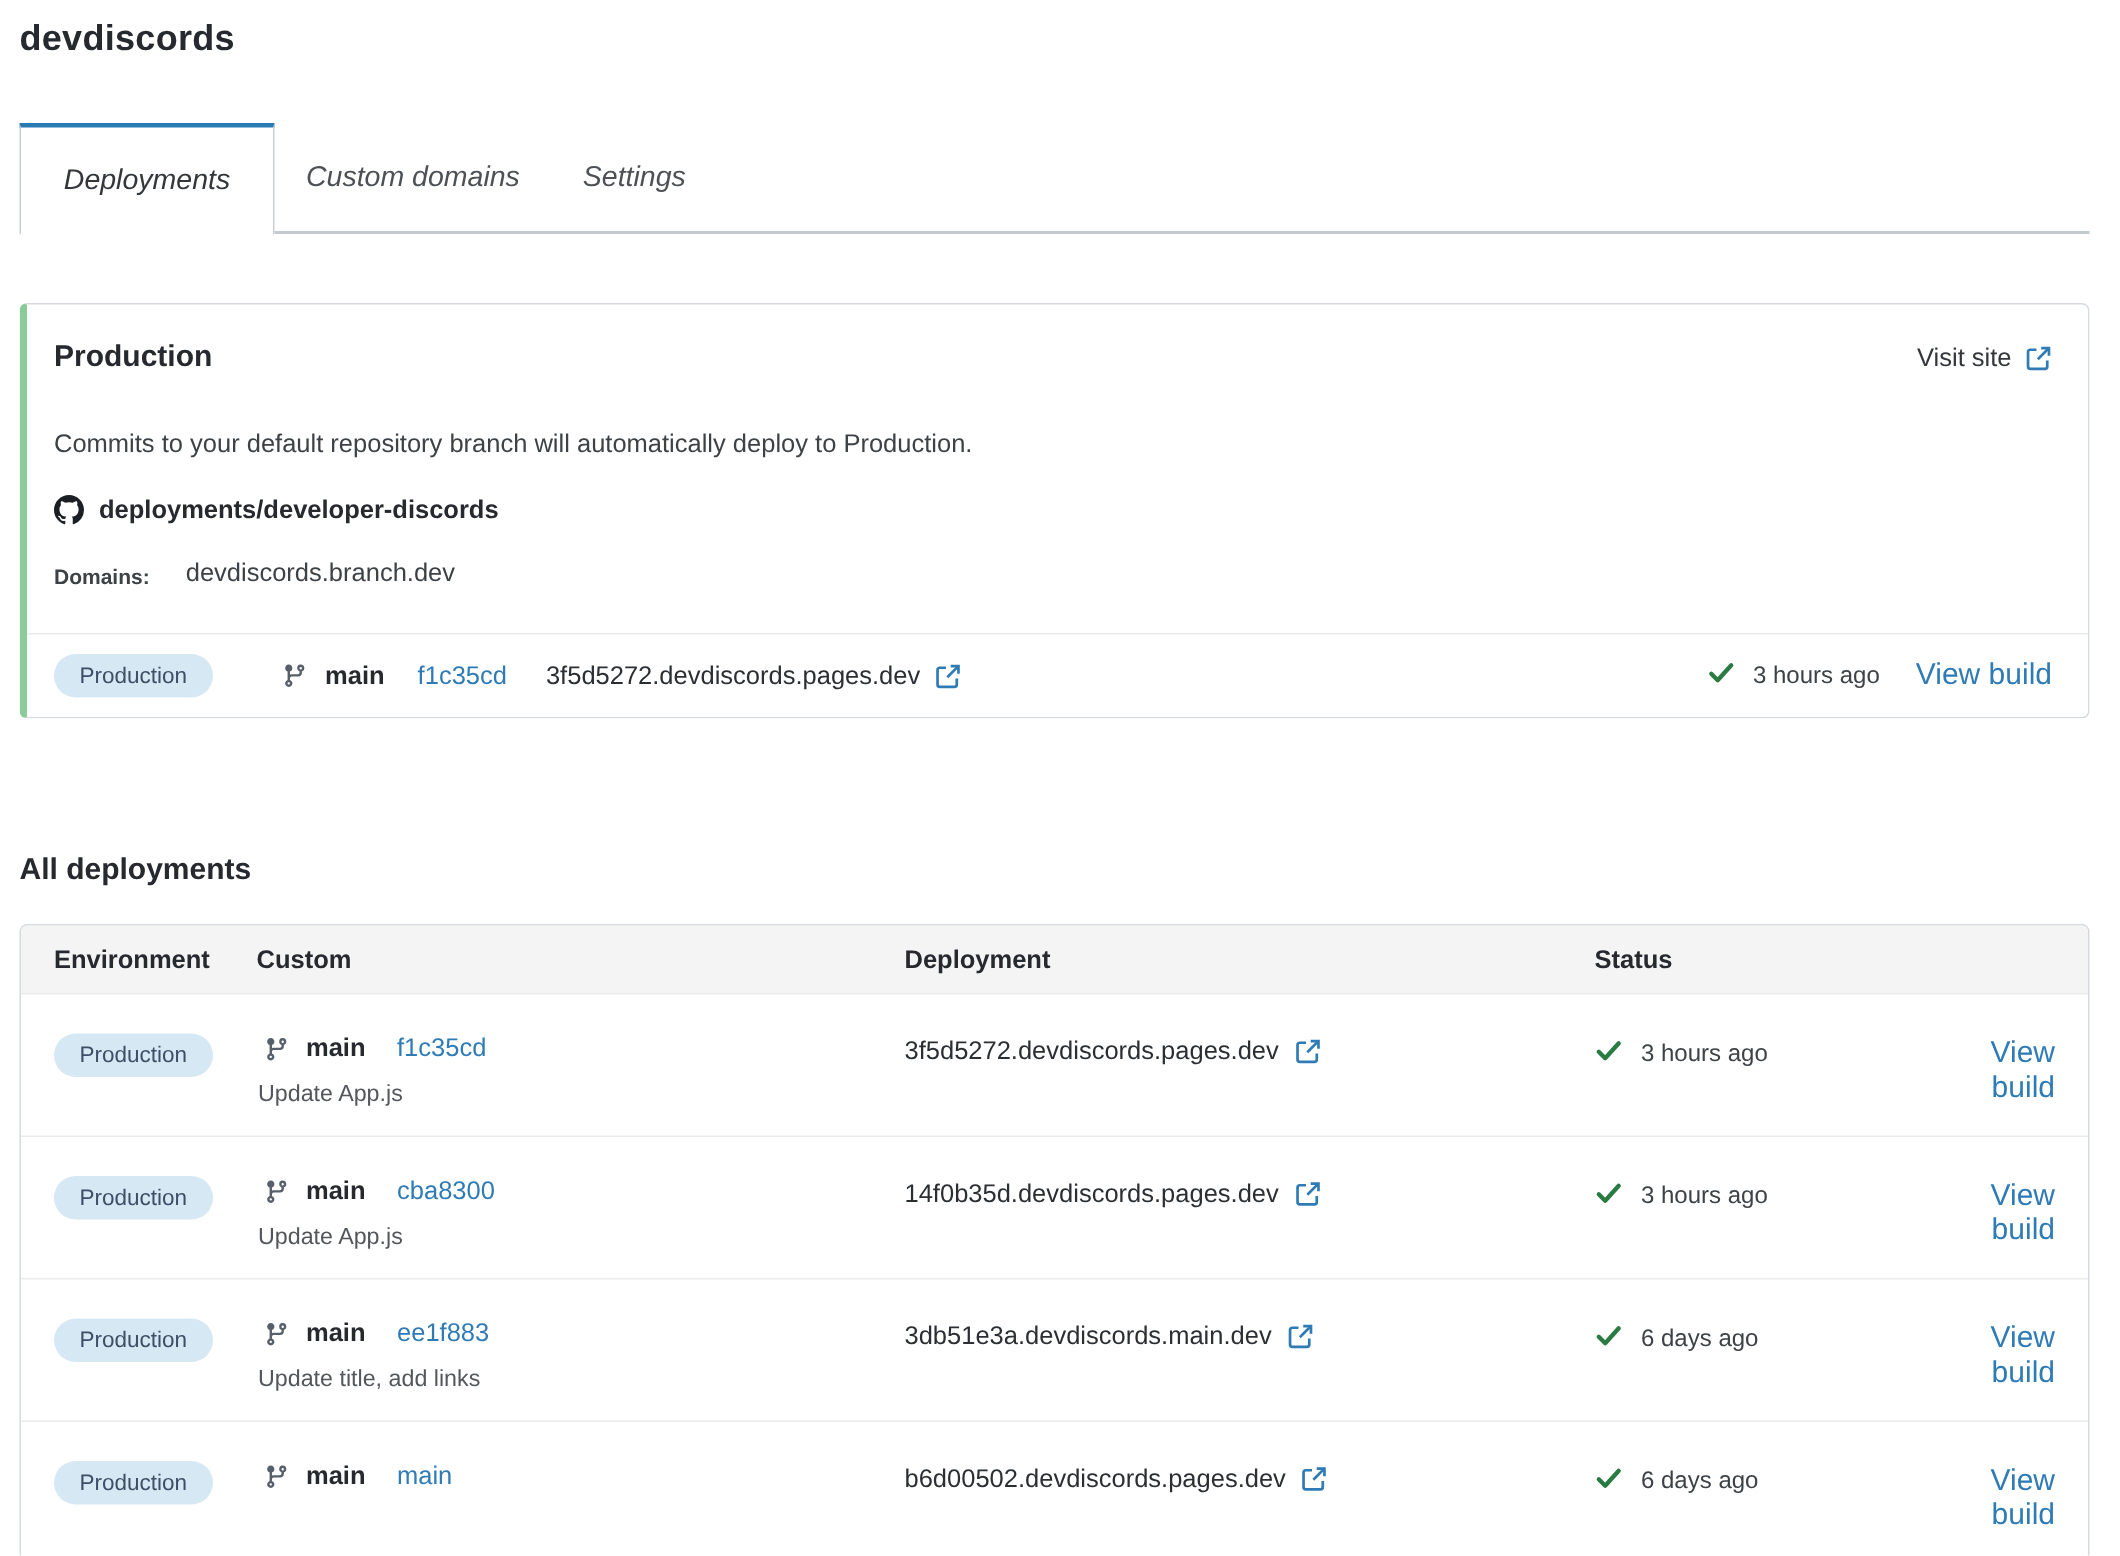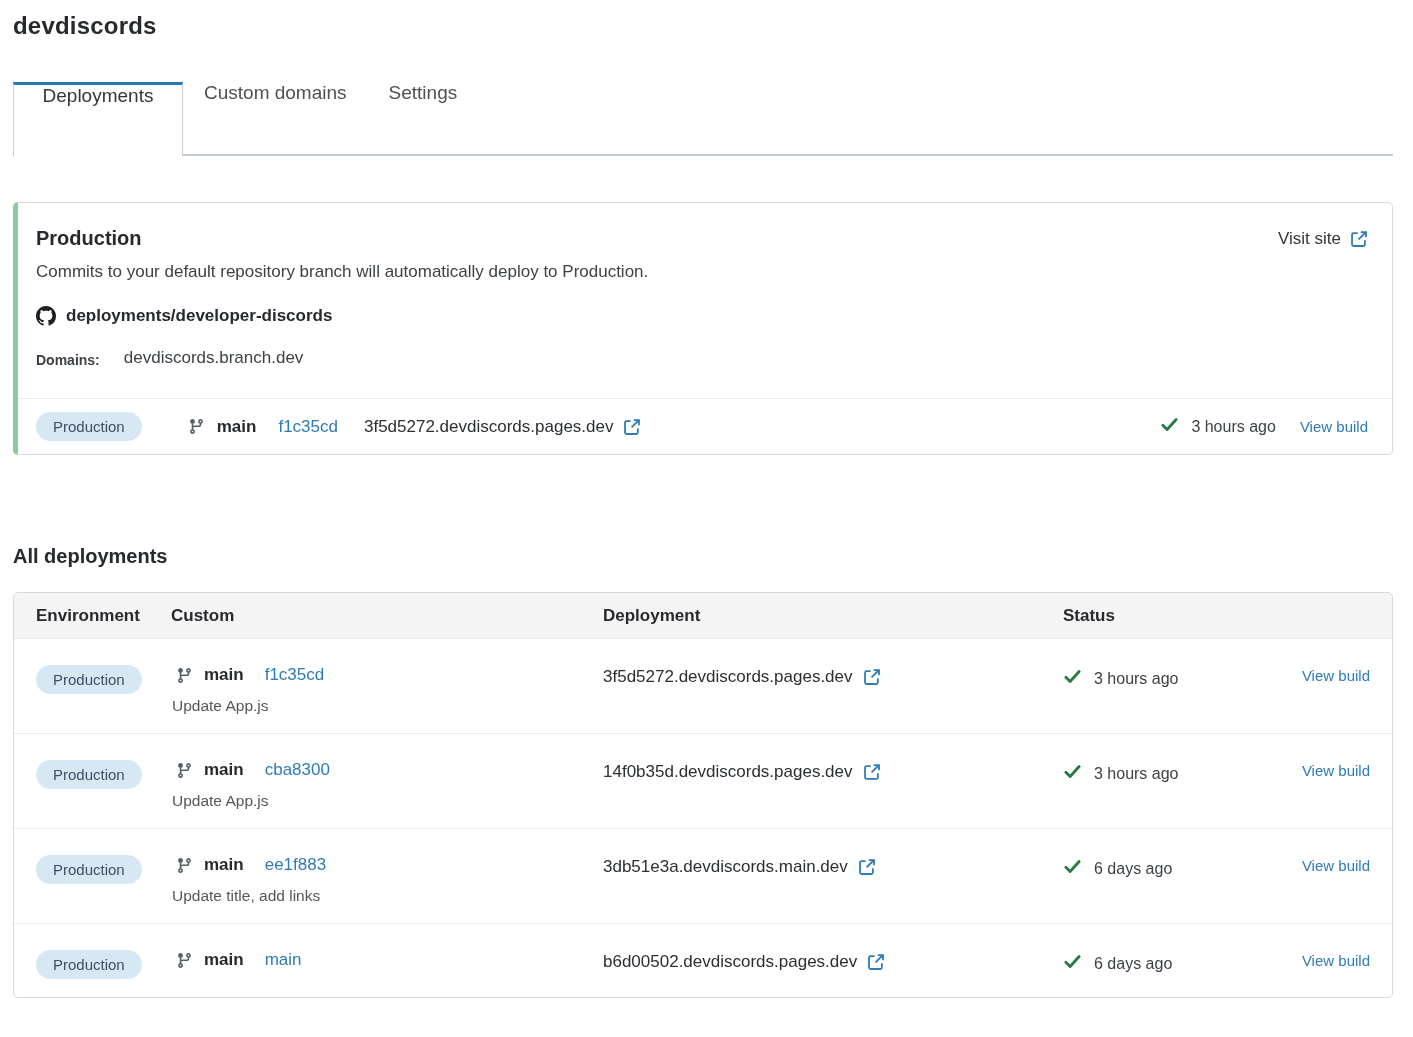--- a/index.html
+++ b/index.html
@@ -19,22 +19,22 @@
     letter-spacing:.2px;
   }
 
   
   .tabbar { margin-top:42px; height:74px; display:flex; position:relative; }
   .tabbar-line {
     position:absolute; left:170px; right:0; bottom:0;
     height:2px; background:#c3cad0;
   }
   .tab {
-    display:flex; align-items:flex-start; justify-content:center;
-    font-size:19px; color:#4d5156; cursor:pointer; padding:0 21px;
+    display:flex; align-items:center; justify-content:center;
+    font-size:19px; color:#4d5156; cursor:pointer; padding:0 21px;font-style:italic;
   }
   .tab.active {
     width:170px; padding:0;
     border-top:3px solid var(--tab-accent-blue);
     border-left:1px solid #c9ced3;
     border-right:1px solid #c9ced3;
     background:#fff; color:#33373c; z-index:1;
   }
 
   
@@ -44,21 +44,21 @@
     border-left:5px solid var(--env-green);
     border-radius:5px;
   }
   .prod-top { padding:24px 24px 30px 18px; }
   .prod-head { display:flex; align-items:center; justify-content:space-between; }
   .prod-title { font-size:20px; font-weight:600; color:#26292e; }
   .visit-site {
     display:flex; align-items:center; gap:9px;
     font-size:17px; color:#33373c; text-decoration:none; cursor:pointer;
   }
-  .prod-desc { margin-top:12px; font-size:17px; color:#3d4247; }
+  .prod-desc { margin-top:36px; font-size:17px; color:#3d4247; }
   .repo-row {
     margin-top:24px; display:flex; align-items:center; gap:10px;
     font-size:17px; font-weight:700; color:#26292e; cursor:pointer;
   }
   .domains-row { margin-top:22px; display:flex; align-items:flex-end; }
   .domains-label { font-size:14px; font-weight:700; color:#3d4247; }
   .domains-value { margin-left:24px; font-size:17px; color:#3d4247; }
 
   .prod-deploy-row {
     border-top:1px solid var(--row-divider);
@@ -71,21 +71,21 @@
     background:var(--badge-bg); color:var(--badge-text);
     font-size:15px; line-height:1;
     padding:7px 17px; border-radius:999px;
   }
   .src-line { display:flex; align-items:center; }
   .branch-icon svg { display:block; }
   .branch-name { font-size:17px; font-weight:700; color:#26292e; }
   .commit-link { font-size:17px; color:var(--link-blue); text-decoration:none; cursor:pointer; }
   .deploy-url { font-size:17px; color:#2b2f33; }
   .ext-link { display:inline-flex; cursor:pointer; }
-  .view-build { font-size:15px; color:var(--link-blue); text-decoration:none; cursor:pointer; }
+  .view-build { font-size:20px; color:var(--link-blue); text-decoration:none; cursor:pointer; }
   .status-time { font-size:16px; color:#3d4247; }
 
   .prod-deploy-row .branch-icon { margin-left:46px; }
   .prod-deploy-row .branch-name { margin-left:12px; }
   .prod-deploy-row .commit-link { margin-left:22px; }
   .prod-deploy-row .deploy-url { margin-left:26px; }
   .prod-deploy-row .ext-link { margin-left:10px; }
   .prod-status { margin-left:auto; display:flex; align-items:center; }
   .prod-status .status-time { margin-left:12px; }
   .prod-status .view-build { margin-left:24px; }

